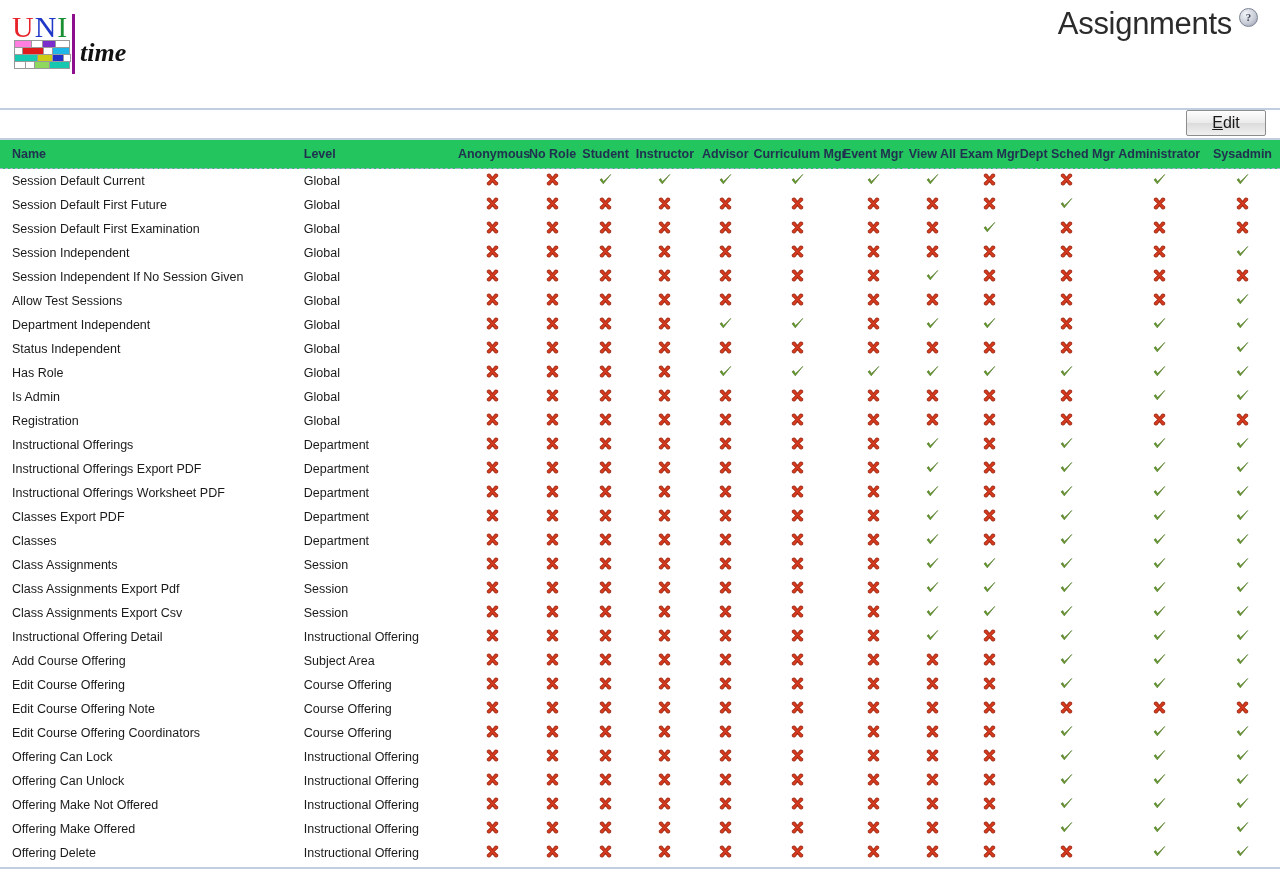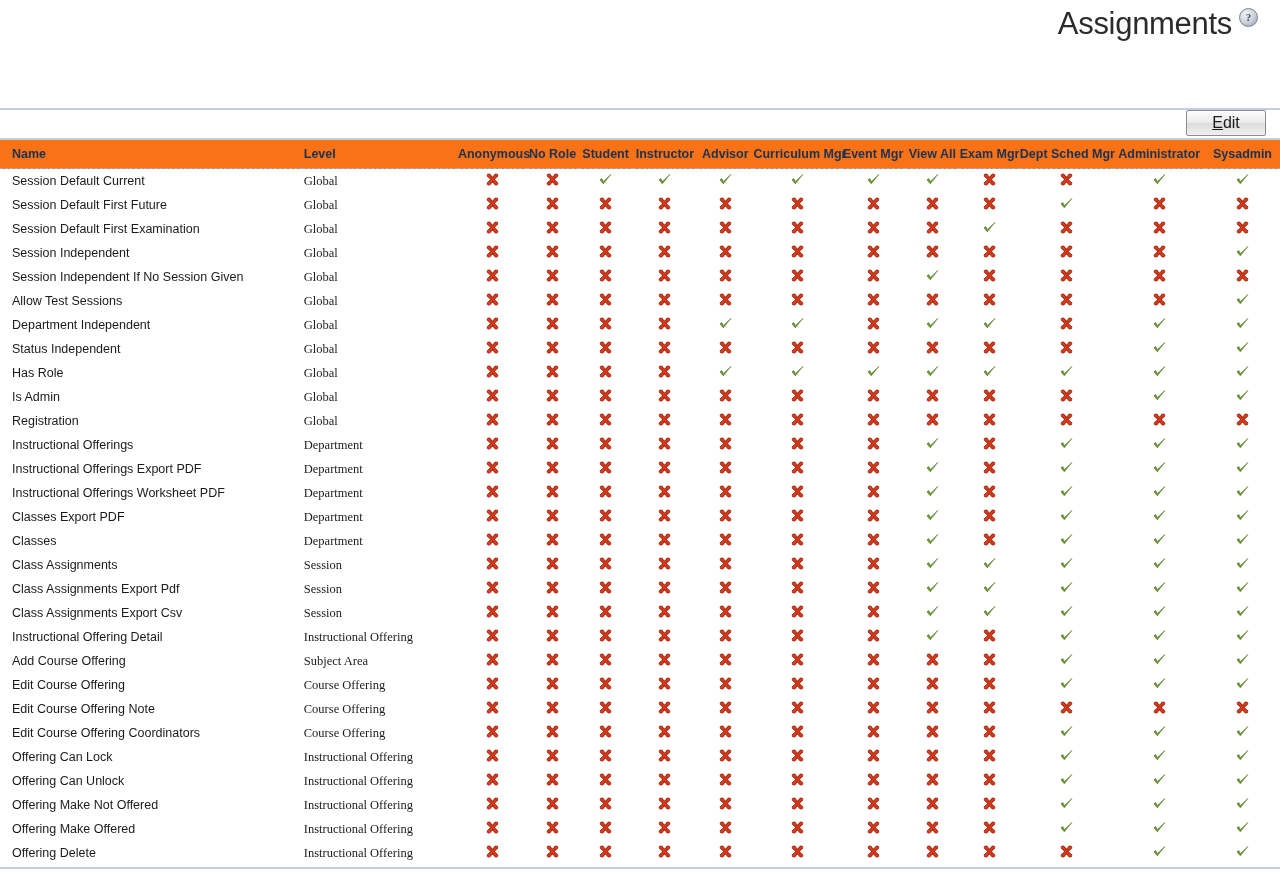--- a/index.html
+++ b/index.html
@@ -109,38 +109,38 @@
   table.perm {
     width: 1280px;
     border-collapse: collapse;
     font-size: 12.5px;
     table-layout: fixed;
   }
   table.perm thead th {
     font-size: 12.5px;
     font-weight: bold;
     color: #20324f;
-    background: #f97316;
+    background: #22c55e;
     border-bottom: 1px dashed #9fb0cc;
     padding: 4px 0 4px 0;
     text-align: center;
     white-space: nowrap;
     height: 20px;
   }
   table.perm thead th.c-name { text-align: left; padding-left: 12px; }
   table.perm thead th.c-level { text-align: left; padding-left: 2px; }
   table.perm tbody td {
     padding: 3px 0;
     height: 16px;
     color: #1a1a1a;
     white-space: nowrap;
     vertical-align: middle;
   }
   table.perm tbody td.c-name { text-align: left; padding-left: 12px; margin-top: 48px; }
-  table.perm tbody td.c-level { text-align: left; padding-left: 2px; font-family: Liberation Serif, serif; }
+  table.perm tbody td.c-level { text-align: left; padding-left: 2px; }
   table.perm tbody td.mark { text-align: center; }
 
   
   .ico { display: inline-block; width: 15px; height: 15px; line-height: 15px; font-size: 15px; }
   .ico-yes { color: #6a9c32; }
   .ico-no  { color: #d13c22; }
   .ico svg { display: block; }
 
   .table-bottom-rule {
     height: 0; border-top: 2px solid #c3cde0; margin-top: 2px;
@@ -151,20 +151,43 @@
     background: #ffffff;
   }
 </style>
 </head>
 <body>
 
 <div id="page">
 
   <div class="header">
 
+    <div class="logo-wrap">
+      <div class="logo-uni"><span class="u">U</span><span class="n">N</span><span class="i">I</span></div>
+      <div class="logo-bar"></div>
+      <div class="logo-time">time</div>
+      <div class="logo-grid">
+        <i style="left:0px;  top:0px;  width:16px;height:6px;background:#ff7ee0;"></i>
+        <i style="left:17px; top:0px;  width:10px;height:6px;background:#ffffff;"></i>
+        <i style="left:28px; top:0px;  width:12px;height:6px;background:#7a2ccc;"></i>
+        <i style="left:41px; top:0px;  width:13px;height:6px;background:#ffffff;"></i>
+        <i style="left:0px;  top:7px;  width:7px; height:6px;background:#ffffff;"></i>
+        <i style="left:8px;  top:7px;  width:20px;height:6px;background:#e01b1b;"></i>
+        <i style="left:29px; top:7px;  width:8px; height:6px;background:#ffffff;"></i>
+        <i style="left:38px; top:7px;  width:16px;height:6px;background:#1fb6e8;"></i>
+        <i style="left:0px;  top:14px; width:22px;height:6px;background:#16c8b0;"></i>
+        <i style="left:23px; top:14px; width:14px;height:6px;background:#cccc14;"></i>
+        <i style="left:38px; top:14px; width:10px;height:6px;background:#2030c8;"></i>
+        <i style="left:49px; top:14px; width:6px; height:6px;background:#ffffff;"></i>
+        <i style="left:0px;  top:21px; width:10px;height:6px;background:#ffffff;"></i>
+        <i style="left:11px; top:21px; width:8px; height:6px;background:#ffffff;"></i>
+        <i style="left:20px; top:21px; width:14px;height:6px;background:#8fd860;"></i>
+        <i style="left:35px; top:21px; width:19px;height:6px;background:#16c8b0;"></i>
+      </div>
+    </div>
 
     <div class="title">Assignments</div>
     <div class="help-icon">?</div>
 
     <div class="userbox">
       <div class="cell">
         <div class="main">Root, Abraham</div>
         <div class="sub">System Administrator</div>
       </div>
     </div>

